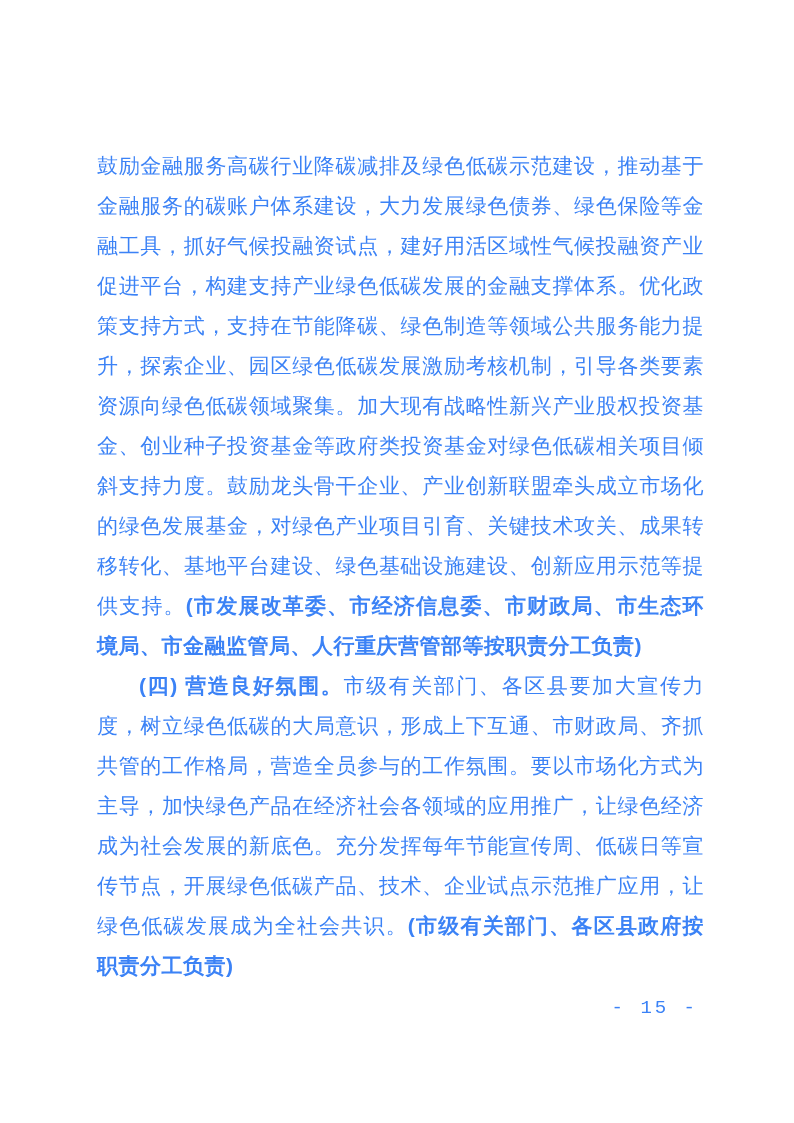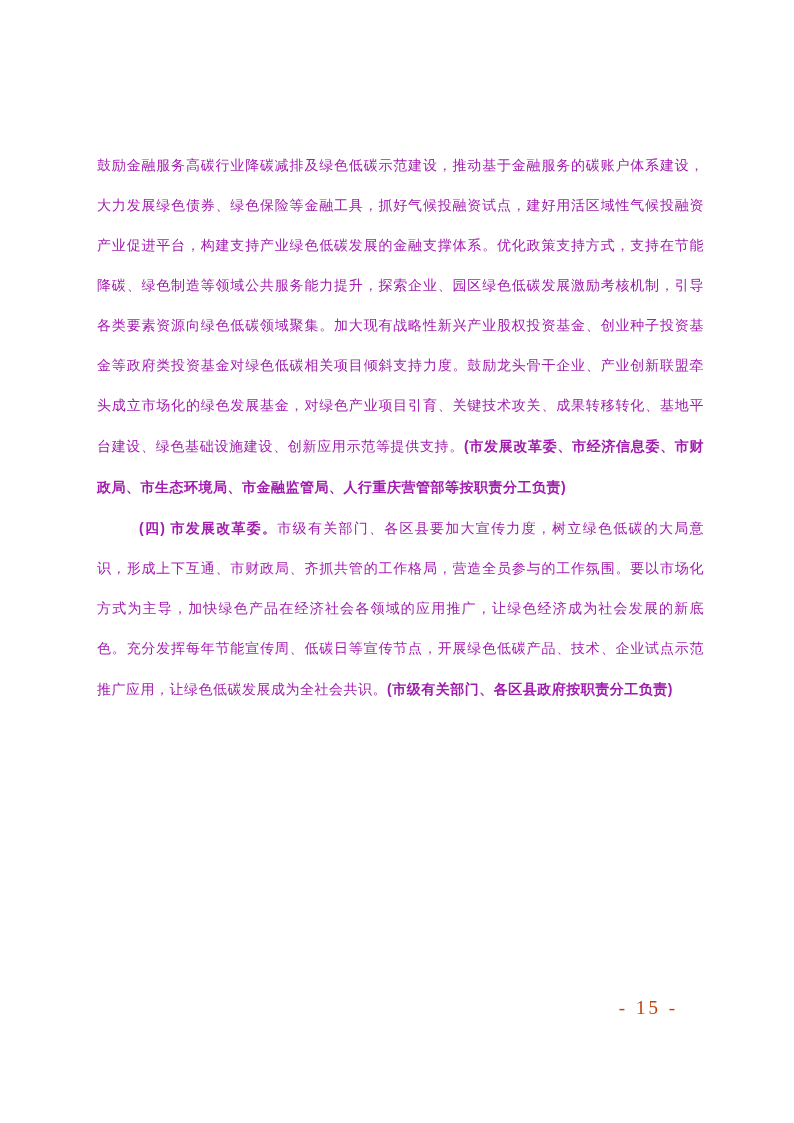--- a/index.html
+++ b/index.html
@@ -13,23 +13,23 @@
     height: 1123px;
     background: #ffffff;
     overflow: hidden;
   }
   .text-block {
     position: absolute;
     left: 97px;
     top: 146px;
     width: 607px;
     font-family: "Liberation Serif", serif;
-    font-size: 14px;
+    font-size: 21px;
     line-height: 40px;
-    color: #a21caf;
+    color: #3b82f6;
     text-align: justify;
     text-justify: inter-character;
     letter-spacing: 0.5px;
   }
   .para {
     margin: 0;
     padding: 0;
   }
   .para.indent {
     text-indent: 42px;
@@ -37,30 +37,30 @@
   .run {
     font-weight: normal;
   }
   .run.bold {
     font-family: "Liberation Sans", sans-serif;
     font-weight: 700;
   }
   .page-number {
     position: absolute;
     top: 997px;
-    right: 116px;
-    font-family: Liberation Serif, serif;
+    right: 96px;
+    font-family: Liberation Mono, monospace;
     font-size: 19px;
-    color: #c2410c;
+    color: #3b82f6;
     letter-spacing: 3px;
     white-space: pre;
   }
 </style>
 </head>
 <body>
 
 <div class="page">
   <div class="text-block">
       <p class="para"><span class="run">鼓励金融服务高碳行业降碳减排及绿色低碳示范建设，推动基于金融服务的碳账户体系建设，大力发展绿色债券、绿色保险等金融工具，抓好气候投融资试点，建好用活区域性气候投融资产业促进平台，构建支持产业绿色低碳发展的金融支撑体系。优化政策支持方式，支持在节能降碳、绿色制造等领域公共服务能力提升，探索企业、园区绿色低碳发展激励考核机制，引导各类要素资源向绿色低碳领域聚集。加大现有战略性新兴产业股权投资基金、创业种子投资基金等政府类投资基金对绿色低碳相关项目倾斜支持力度。鼓励龙头骨干企业、产业创新联盟牵头成立市场化的绿色发展基金，对绿色产业项目引育、关键技术攻关、成果转移转化、基地平台建设、绿色基础设施建设、创新应用示范等提供支持。</span><span class="run bold">(市发展改革委、市经济信息委、市财政局、市生态环境局、市金融监管局、人行重庆营管部等按职责分工负责)</span></p>
-      <p class="para indent"><span class="run bold">(四) 市发展改革委。</span><span class="run">市级有关部门、各区县要加大宣传力度，树立绿色低碳的大局意识，形成上下互通、市财政局、齐抓共管的工作格局，营造全员参与的工作氛围。要以市场化方式为主导，加快绿色产品在经济社会各领域的应用推广，让绿色经济成为社会发展的新底色。充分发挥每年节能宣传周、低碳日等宣传节点，开展绿色低碳产品、技术、企业试点示范推广应用，让绿色低碳发展成为全社会共识。</span><span class="run bold">(市级有关部门、各区县政府按职责分工负责)</span></p>
+      <p class="para indent"><span class="run bold">(四) 营造良好氛围。</span><span class="run">市级有关部门、各区县要加大宣传力度，树立绿色低碳的大局意识，形成上下互通、市财政局、齐抓共管的工作格局，营造全员参与的工作氛围。要以市场化方式为主导，加快绿色产品在经济社会各领域的应用推广，让绿色经济成为社会发展的新底色。充分发挥每年节能宣传周、低碳日等宣传节点，开展绿色低碳产品、技术、企业试点示范推广应用，让绿色低碳发展成为全社会共识。</span><span class="run bold">(市级有关部门、各区县政府按职责分工负责)</span></p>
     </div>
   <div class="page-number">- 15 -</div>
 </div>
 
 </body></html>

